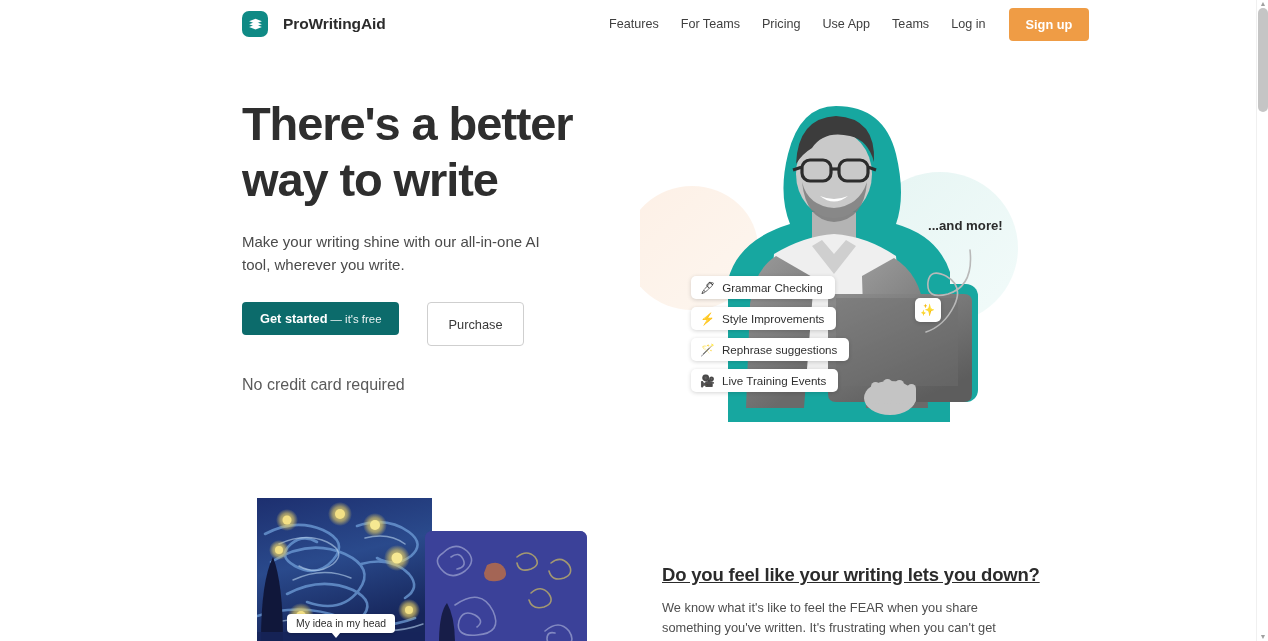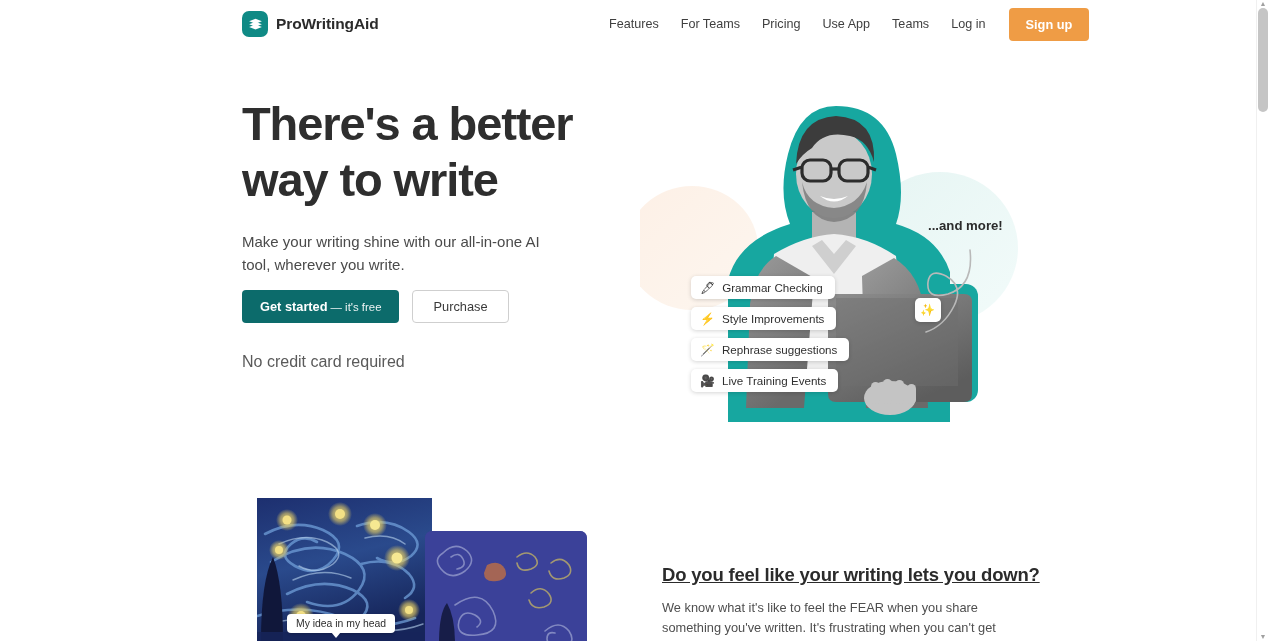--- a/index.html
+++ b/index.html
@@ -70,21 +70,21 @@
     display: flex;
     align-items: center;
     background: #ffffff;
   }
 
   .brand {
     position: absolute;
     left: 242px;
     display: flex;
     align-items: center;
-    gap: 8px;
+    gap: 15px;
     text-decoration: none;
   }
   .brand-mark {
     width: 26px; height: 26px;
     border-radius: 7px;
     background: #0f8a85;
     display: flex;
     align-items: center;
     justify-content: center;
     flex: none;
@@ -149,23 +149,23 @@
 
   p.hero-sub {
     margin-top: 22px;
     font-size: 15px;
     line-height: 23px;
     color: #4a4a4a;
     width: 330px;
   }
 
   .hero-actions {
-    margin-top: 14px;
-    display: flex;
-    gap: 13px;
+    margin-top: 26px;
+    display: flex;
+    gap: 28px;
   }
   .btn-primary {
     background: #0c6b6b;
     color: #ffffff;
     border: none;
     border-radius: 4px;
     padding: 0 18px;
     height: 33px;
     font-size: 12.8px;
     font-weight: bold;
@@ -178,21 +178,21 @@
     font-size: 11.4px;
     opacity: 0.92;
     margin-left: 3px;
   }
   .btn-outline {
     background: #ffffff;
     color: #3a3a3a;
     border: 1px solid #cfcfcf;
     border-radius: 4px;
     padding: 4px 20px;
-    height: 33px;
+    height: 44px;
     font-size: 12.8px;
     cursor: pointer;
     white-space: nowrap;
     font-family: "Liberation Sans", sans-serif;
   }
   .hero-note {
     margin-top: 30px;
     font-size: 16px;
     color: #5a5a5a;
   }

